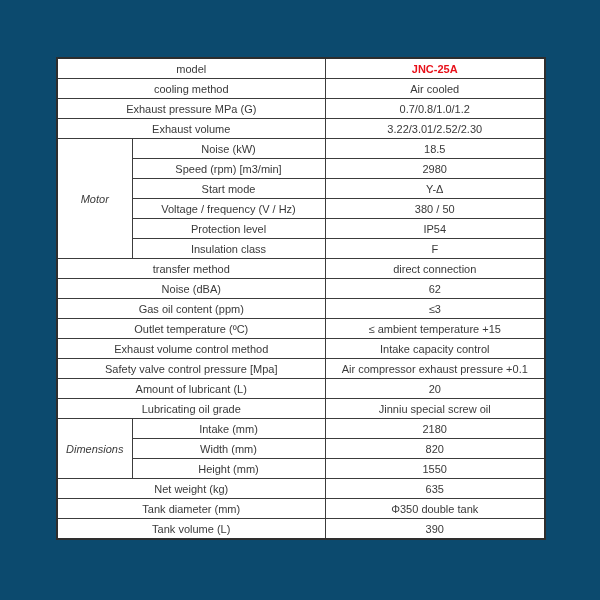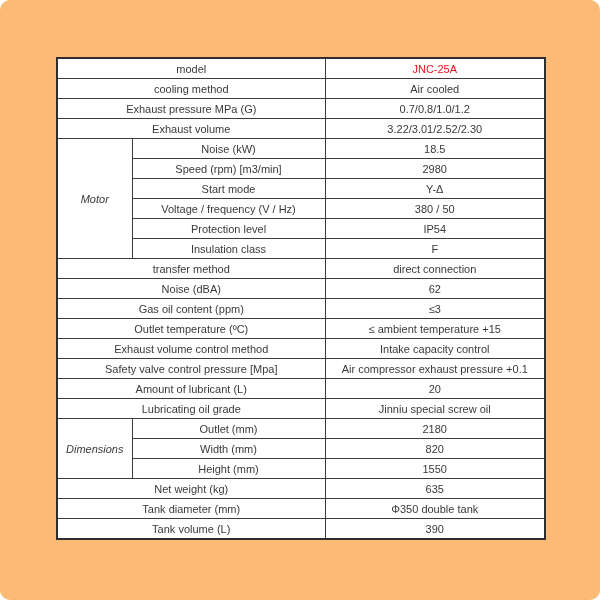--- a/index.html
+++ b/index.html
@@ -7,23 +7,22 @@
     padding: 0;
     background: #ffffff;
     width: 600px;
     height: 600px;
     font-family: "Liberation Sans", "DejaVu Sans", sans-serif;
   }
   .page {
     position: relative;
     width: 600px;
     height: 600px;
-    background: #fdba74;
+    background: #0c4a6e;
     overflow: hidden;
-    border-radius: 10px;
   }
   table.spec {
     position: absolute;
     left: 56px;
     top: 57px;
     width: 488px;
     border-collapse: collapse;
     table-layout: fixed;
     border: 2px solid #2e2e2e;
   }
@@ -34,21 +33,21 @@
     font-size: 11px;
     color: #3a3a3a;
     text-align: center;
     vertical-align: middle;
     background: #ffffff;
     white-space: nowrap;
     overflow: hidden;
   }
   td.shaded { background: #e7e7e7; }
   td.group-cell { font-size: 11px; font-style: italic; }
-  td.model-value { font-weight: normal; }
+  td.model-value { font-weight: bold; }
   col.c-group { width: 75px; }
   col.c-label { width: 193px; }
   col.c-value { width: 220px; }
 </style>
 </head>
 <body>
 
 <div class="page">
   <table class="spec">
     <colgroup>
@@ -125,21 +124,21 @@
         <tr>
           <td colspan="2" class="shaded">Amount of lubricant (L)</td>
           <td class="shaded">20</td>
         </tr>
         <tr>
           <td colspan="2" class="">Lubricating oil grade</td>
           <td class="">Jinniu special screw oil</td>
         </tr>
         <tr>
           <td rowspan="3" class="group-cell">Dimensions</td>
-          <td class="">Outlet (mm)</td>
+          <td class="">Intake (mm)</td>
           <td class="">2180</td>
         </tr>
         <tr>
           <td class="">Width (mm)</td>
           <td class="">820</td>
         </tr>
         <tr>
           <td class="">Height (mm)</td>
           <td class="">1550</td>
         </tr>

